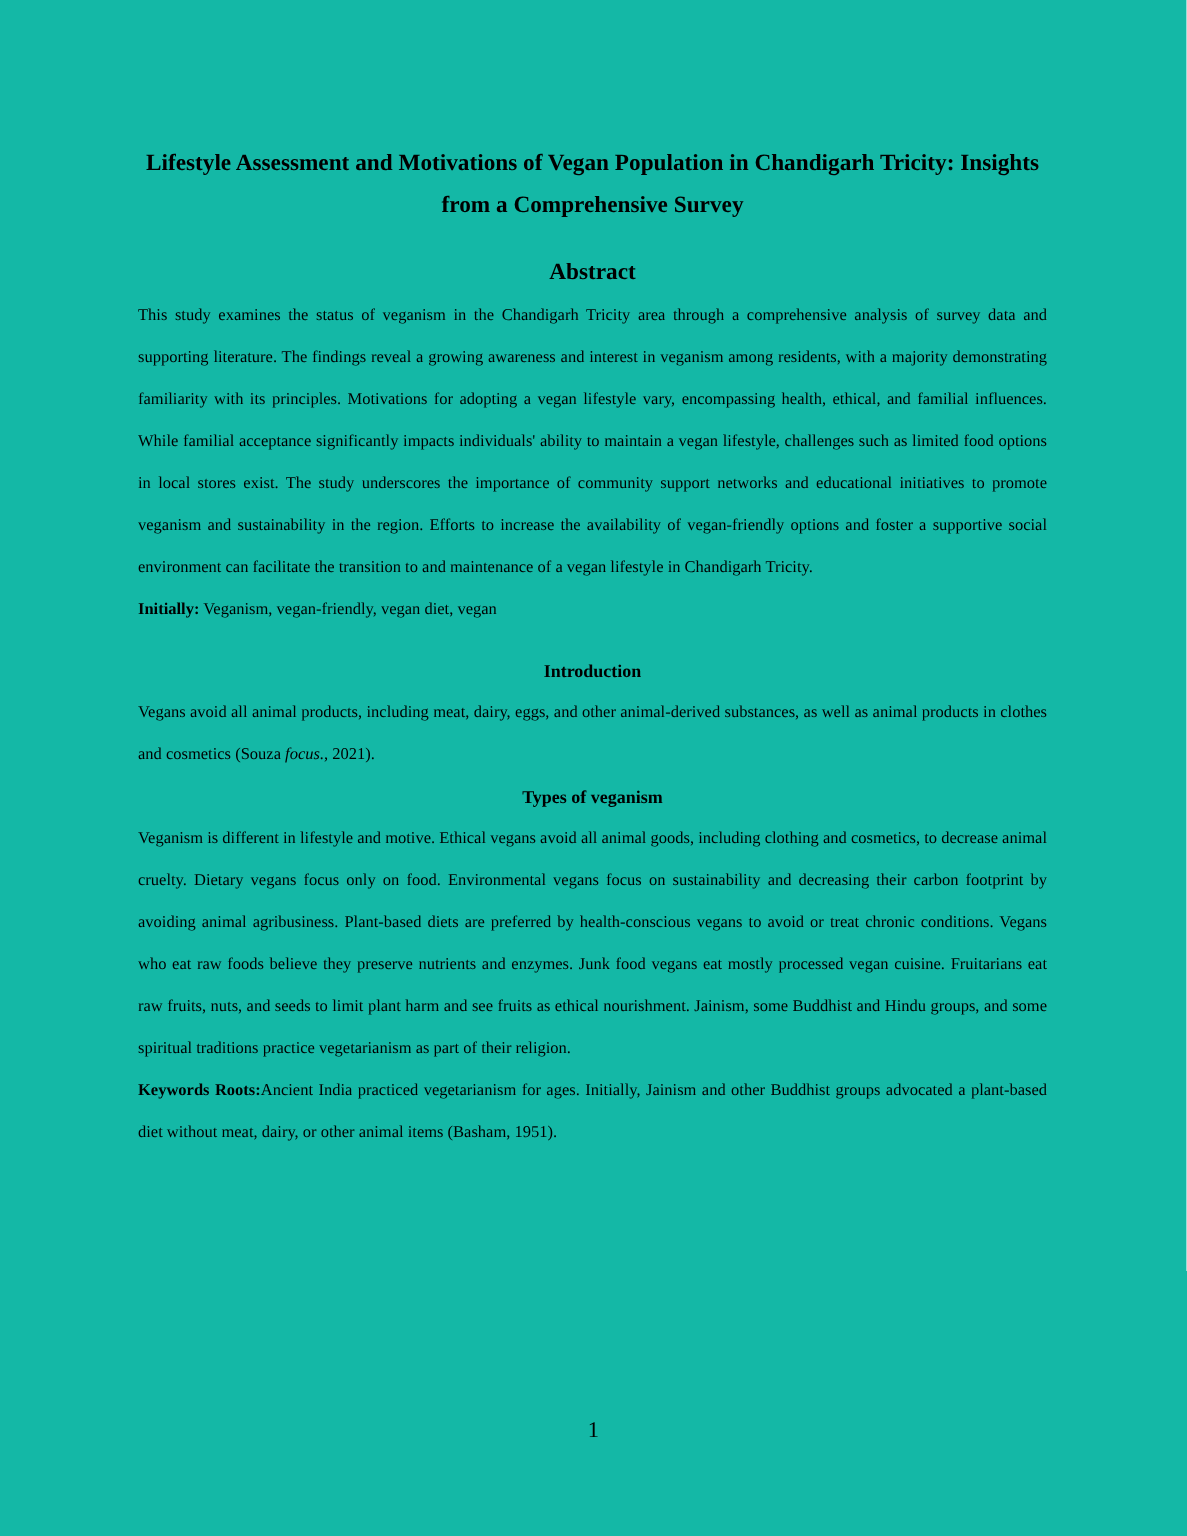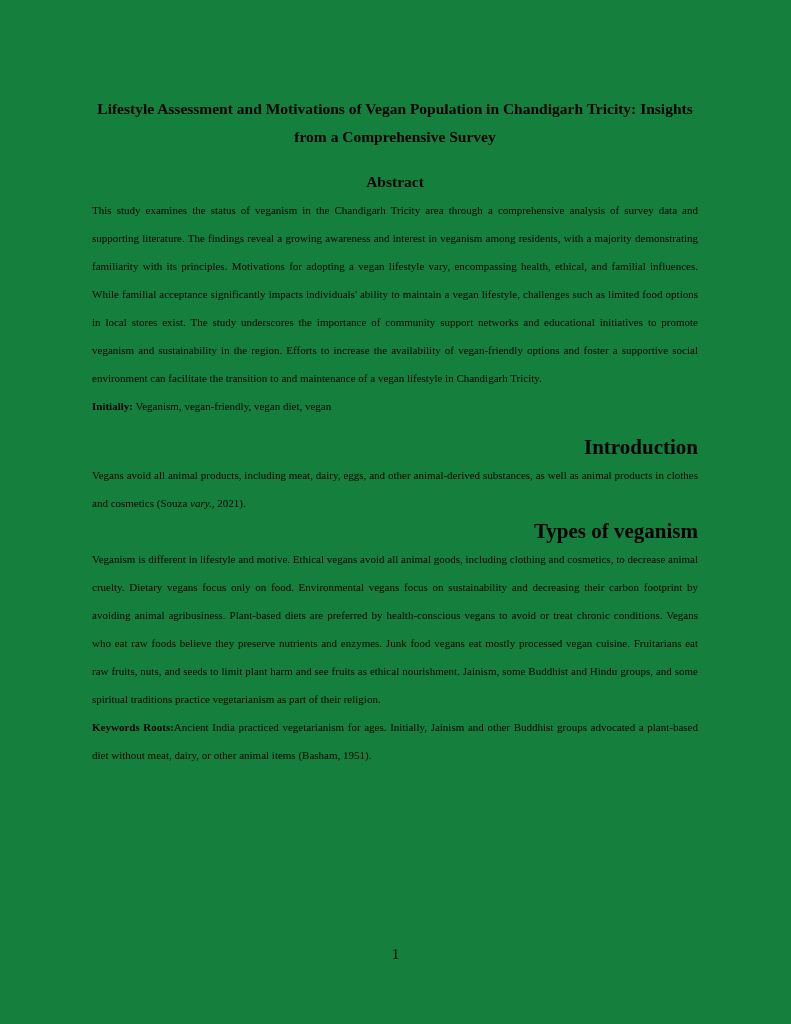--- a/index.html
+++ b/index.html
@@ -9,21 +9,21 @@
     height: 1024px;
     font-family: "Liberation Serif", serif;
     color: #000000;
     position: relative;
     overflow: hidden;
   }
   .page {
     position: relative;
     width: 791px;
     height: 1024px;
-    background: #15803d;
+    background: #14b8a6;
     padding: 95px 93px 0 92px;
   }
   .doc-title {
     font-size: 15.5px;
     font-weight: bold;
     text-align: center;
     line-height: 28px;
   }
   .centered-heading {
     font-size: 15.5px;
@@ -31,24 +31,24 @@
     text-align: center;
     line-height: 28px;
     margin-top: 17px;
   }
   .body-par {
     font-size: 11px;
     line-height: 28px;
     text-align: justify;
   }
   .side-heading {
-    font-size: 21px;
+    font-size: 12px;
     font-weight: bold;
     line-height: 28px;
-    text-align: right;
+    text-align: center;
   }
   .side-heading.gap-before {
     margin-top: 13px;
   }
   .kw-label, .run-in-label { font-weight: bold; }
   em { font-style: italic; }
   .page-number {
     position: absolute;
     left: 0;
     right: 0;
@@ -66,21 +66,21 @@
   <h1 class="doc-title">Lifestyle Assessment and Motivations of Vegan Population in Chandigarh Tricity: Insights from a Comprehensive Survey</h1>
 
   <h2 class="centered-heading">Abstract</h2>
 
   <p class="body-par">This study examines the status of veganism in the Chandigarh Tricity area through a comprehensive analysis of survey data and supporting literature. The findings reveal a growing awareness and interest in veganism among residents, with a majority demonstrating familiarity with its principles. Motivations for adopting a vegan lifestyle vary, encompassing health, ethical, and familial influences. While familial acceptance significantly impacts individuals' ability to maintain a vegan lifestyle, challenges such as limited food options in local stores exist. The study underscores the importance of community support networks and educational initiatives to promote veganism and sustainability in the region. Efforts to increase the availability of vegan-friendly options and foster a supportive social environment can facilitate the transition to and maintenance of a vegan lifestyle in Chandigarh Tricity.</p>
 
   <p class="body-par"><span class="kw-label">Initially:</span> <span>Veganism, vegan-friendly, vegan diet, vegan</span></p>
 
   <h2 class="side-heading gap-before">Introduction</h2>
 
-  <p class="body-par"><span>Vegans avoid all animal products, including meat, dairy, eggs, and other animal-derived substances, as well as animal products in clothes and cosmetics (Souza</span> <em>vary.,</em> <span>2021).</span></p>
+  <p class="body-par"><span>Vegans avoid all animal products, including meat, dairy, eggs, and other animal-derived substances, as well as animal products in clothes and cosmetics (Souza</span> <em>focus.,</em> <span>2021).</span></p>
 
   <h2 class="side-heading">Types of veganism</h2>
 
   <p class="body-par">Veganism is different in lifestyle and motive. Ethical vegans avoid all animal goods, including clothing and cosmetics, to decrease animal cruelty. Dietary vegans focus only on food. Environmental vegans focus on sustainability and decreasing their carbon footprint by avoiding animal agribusiness. Plant-based diets are preferred by health-conscious vegans to avoid or treat chronic conditions. Vegans who eat raw foods believe they preserve nutrients and enzymes. Junk food vegans eat mostly processed vegan cuisine. Fruitarians eat raw fruits, nuts, and seeds to limit plant harm and see fruits as ethical nourishment. Jainism, some Buddhist and Hindu groups, and some spiritual traditions practice vegetarianism as part of their religion.</p>
 
   <p class="body-par"><span class="run-in-label">Keywords Roots:</span><span>Ancient India practiced vegetarianism for ages. Initially, Jainism and other Buddhist groups advocated a plant-based diet without meat, dairy, or other animal items (Basham, 1951).</span></p>
 
   <div class="page-number">1</div>
 
 </div>

